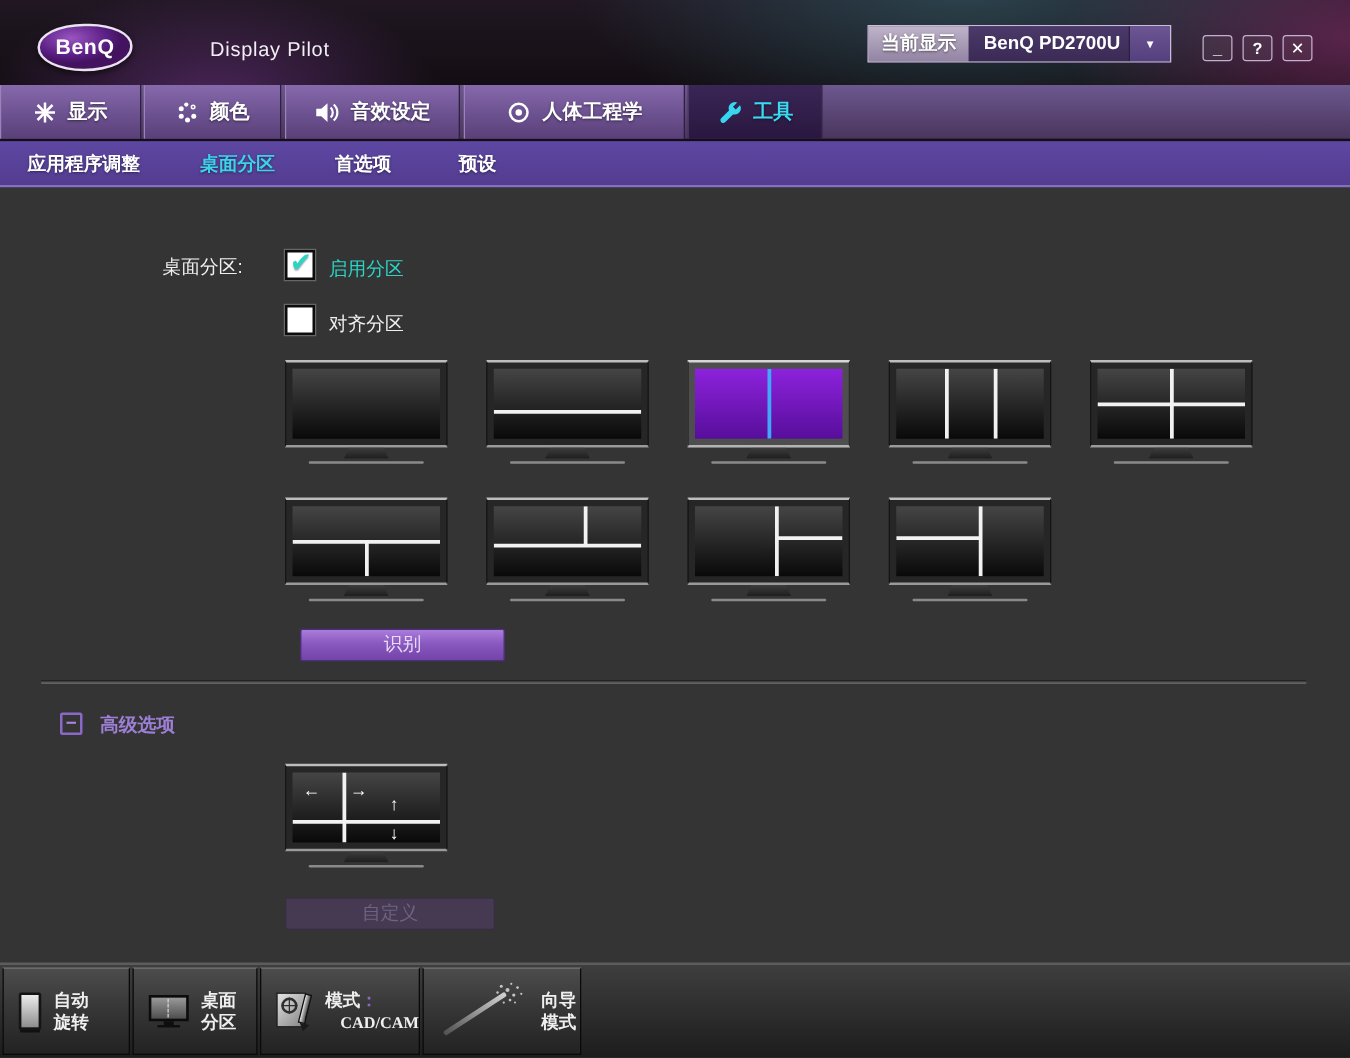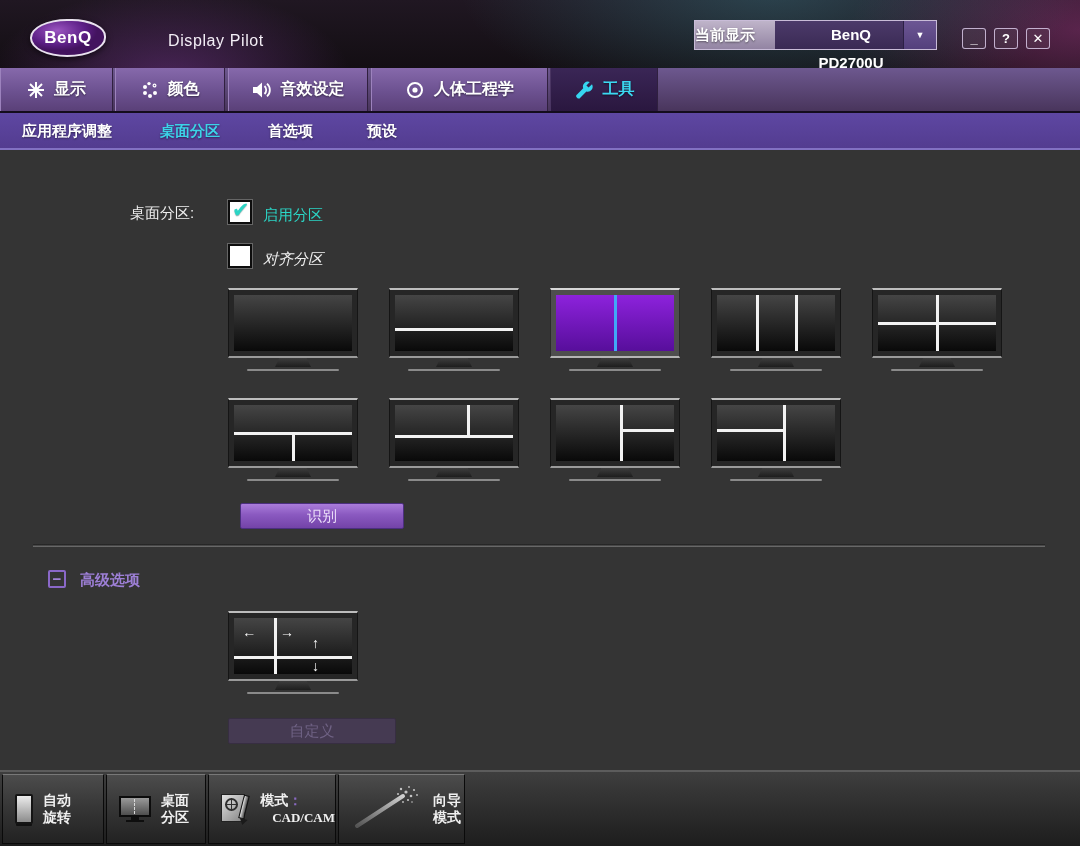--- a/index.html
+++ b/index.html
@@ -15,23 +15,23 @@
       radial-gradient(320px 150px at 1080px 30px, rgba(140,50,115,.55), transparent 72%),
       linear-gradient(#201722, #130e13); }
   .logo { position:absolute; left:30px; top:19px; width:76px; height:38px; border-radius:50% 46% 52% 50%;
     background:radial-gradient(40px 20px at 35% 28%, #9a55c0, #5c1f86 70%, #43135f);
     border:2px solid #e9e2ef; box-shadow:0 2px 6px rgba(0,0,0,.6);
     color:#fff; font-weight:bold; font-size:17px; letter-spacing:.5px; text-align:center; line-height:34px; }
   .app-title { position:absolute; left:122px; top:32px; color:#f3eef6; font-size:16px; letter-spacing:.6px;margin-left:46px; }
 
   .display-ctl { position:absolute; left:694px; top:20px; height:30px; display:flex; border:1px solid #c9bcd8; background:#3c2c55; }
   .cur-label { width:80px; height:100%; background:linear-gradient(rgba(214,204,222,.85), rgba(168,154,182,.8));
-    color:#fff; font-size:15px; font-weight:bold; line-height:28px; text-shadow:0 1px 2px rgba(0,0,0,.5); }
+    color:#fff; font-size:15px; font-weight:bold; text-align:center; line-height:28px; text-shadow:0 1px 2px rgba(0,0,0,.5); }
   .dd-value { width:128px; height:100%; background:linear-gradient(#4c3a6a,#3a2a54); color:#fff; font-size:15px;
-    font-weight:bold; line-height:28px; padding-left:24px;text-align:center; }
+    font-weight:bold; line-height:28px; padding-left:12px; }
   .dd-arrow { width:33px; height:100%; background:linear-gradient(#6c5694,#54407c); border-left:1px solid #2c2044;
     color:#fff; font-size:9px; text-align:center; line-height:29px; }
   .winbtns { position:absolute; left:962px; top:28px; display:flex; gap:8px; }
   .winbtn { width:24px; height:21px; border:1px solid rgba(216,200,230,.85); border-radius:3px;
     background:rgba(255,255,255,.05); color:#fff; font-size:13px; font-weight:bold; text-align:center; line-height:19px; }
 
   
   .mainnav { position:absolute; left:0; top:68px; width:1080px; height:45px;
     background:linear-gradient(#6d588f, #49355c); border-bottom:2px solid #140d1d; }
   .tab { position:absolute; top:0; height:43px; display:flex; align-items:center; justify-content:center; gap:9px;
@@ -50,21 +50,21 @@
 
   
   .content { position:absolute; left:0; top:150px; width:1080px; height:620px; background:#343434; }
   .sec-label { position:absolute; left:130px; top:54px; color:#f0f0f0; font-size:15px; }
   .cbrow-label { position:absolute; font-size:15px; }
   .checkbox { position:absolute; width:24px; height:24px; background:#fff; border:2px solid #0d0d0d;
     box-shadow:0 0 0 1px #666; cursor:pointer; }
   .checkbox.checked::after { content:"✔"; position:absolute; left:2px; top:-4px; font-size:21px; color:#2bd5c5;
     text-shadow:0 1px 1px rgba(0,60,60,.4); }
   .lbl-enable { left:263px; top:56px; color:#2bd5c5; }
-  .lbl-align { left:263px; top:100px; color:#f0f0f0;font-style:italic; }
+  .lbl-align { left:263px; top:100px; color:#f0f0f0; }
 
   .thumb-row { position:absolute; left:228px; display:flex; gap:31px; }
   .thumb { width:130px; cursor:pointer; }
   .mon-frame { background:#262626; padding:5px; border:1px solid #151515; border-top:2px solid #bdbdbd;
     border-bottom:2px solid #9a9a9a; }
   .mon-screen { position:relative; height:56px; background:linear-gradient(#454545, #090909); overflow:hidden; }
   .line { position:absolute; background:#f2f2f2; }
   .vline { width:3px; margin-left:-1px; }
   .hline { height:3px; margin-top:-1px; }
   .thumb.selected .mon-frame { background:#4e4e4e; border-color:#2a2a2a; border-top-color:#d6d6d6; border-bottom-color:#b4b4b4; }

